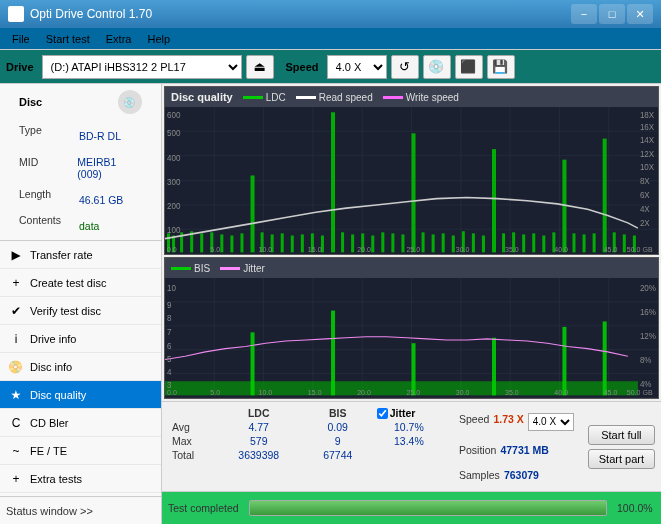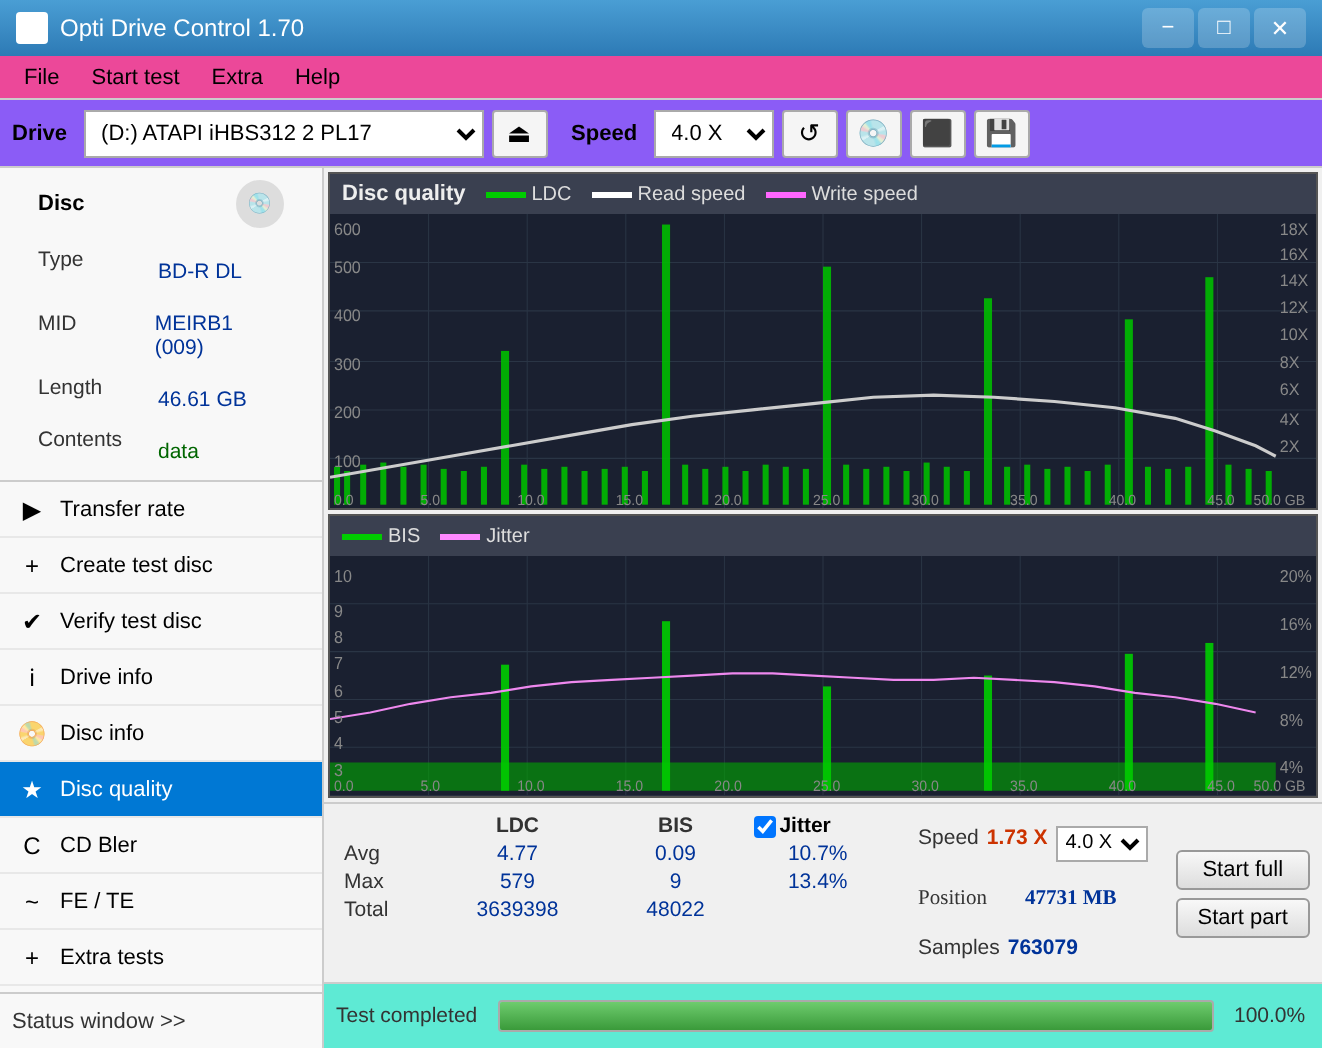--- a/index.html
+++ b/index.html
@@ -19,37 +19,37 @@
     .titlebar-title { flex: 1; font-size: 12px; font-weight: 500; }
     .titlebar-buttons { display: flex; gap: 2px; }
     .titlebar-btn {
       width: 26px; height: 20px; border: none; cursor: pointer;
       font-size: 11px; display: flex; align-items: center; justify-content: center;
       border-radius: 3px; background: rgba(255,255,255,0.2); color: white;
     }
 
     
     .menubar {
-      background: #ec4899;
+      background: #0369a1;
       height: 22px;
       display: flex;
       align-items: center;
       padding: 0 4px;
       border-bottom: 1px solid #ccc;
     }
     .menubar-item {
       padding: 2px 8px;
       cursor: pointer;
       font-size: 11px;
       border-radius: 2px;
     }
 
     
     .toolbar {
-      background: #8b5cf6;
+      background: #0f766e;
       height: 34px;
       display: flex;
       align-items: center;
       padding: 0 6px;
       border-bottom: 1px solid #ccc;
       gap: 4px;
     }
     .toolbar-label { font-size: 11px; font-weight: bold; margin-right: 4px; }
     .drive-select {
       height: 24px;
@@ -573,52 +573,52 @@
             </tr>
             <tr>
               <td style="text-align:left;color:#333;padding:1px 4px;">Max</td>
               <td style="text-align:center;color:#003399;padding:1px 8px;">579</td>
               <td style="text-align:center;color:#003399;padding:1px 8px;">9</td>
               <td style="text-align:center;color:#003399;padding:1px 4px;">13.4%</td>
             </tr>
             <tr>
               <td style="text-align:left;color:#333;padding:1px 4px;">Total</td>
               <td style="text-align:center;color:#003399;padding:1px 8px;">3639398</td>
-              <td style="text-align:center;color:#003399;padding:1px 8px;">48022</td>
+              <td style="text-align:center;color:#003399;padding:1px 8px;">67744</td>
               <td style="padding:1px 4px;"></td>
             </tr>
           </tbody>
         </table>
       </div>
 
       <div style="padding:4px 8px; display:flex; flex-direction:column; justify-content:space-around; font-size:10.5px; min-width:120px;">
         <div style="display:flex;gap:4px;">
           <span style="color:#333;">Speed</span>
           <span style="color:#cc3300;font-weight:bold;">1.73 X</span>
           <select style="height:18px;font-size:10px;border:1px solid #aaa;background:white;">
             <option>4.0 X</option>
           </select>
         </div>
-        <div style="display:flex;gap:19px;font-family:Liberation Serif, serif;">
+        <div style="display:flex;gap:4px;">
           <span style="color:#333;">Position</span>
           <span style="color:#003399;font-weight:bold;">47731 MB</span>
         </div>
         <div style="display:flex;gap:4px;">
           <span style="color:#333;">Samples</span>
           <span style="color:#003399;font-weight:bold;">763079</span>
         </div>
       </div>
 
       <div class="action-buttons">
         <button class="action-btn">Start full</button>
         <button class="action-btn">Start part</button>
       </div>
     </div>
 
-    <div style="height:22px; background:#5eead4; border-top:1px solid #ccc; display:flex; align-items:center; padding:16px 6px; gap:6px;">
+    <div style="height:22px; background:#22c55e; border-top:1px solid #ccc; display:flex; align-items:center; padding:16px 6px; gap:6px;">
       <span style="font-size:10.5px;color:#333;">Test completed</span>
       <div class="progress-container">
         <div class="progress-bar" style="width:100%;"></div>
       </div>
       <span style="font-size:10.5px;color:#333;min-width:38px;">100.0%</span>
     </div>
   </div>
 </div>
 
 </body></html>

